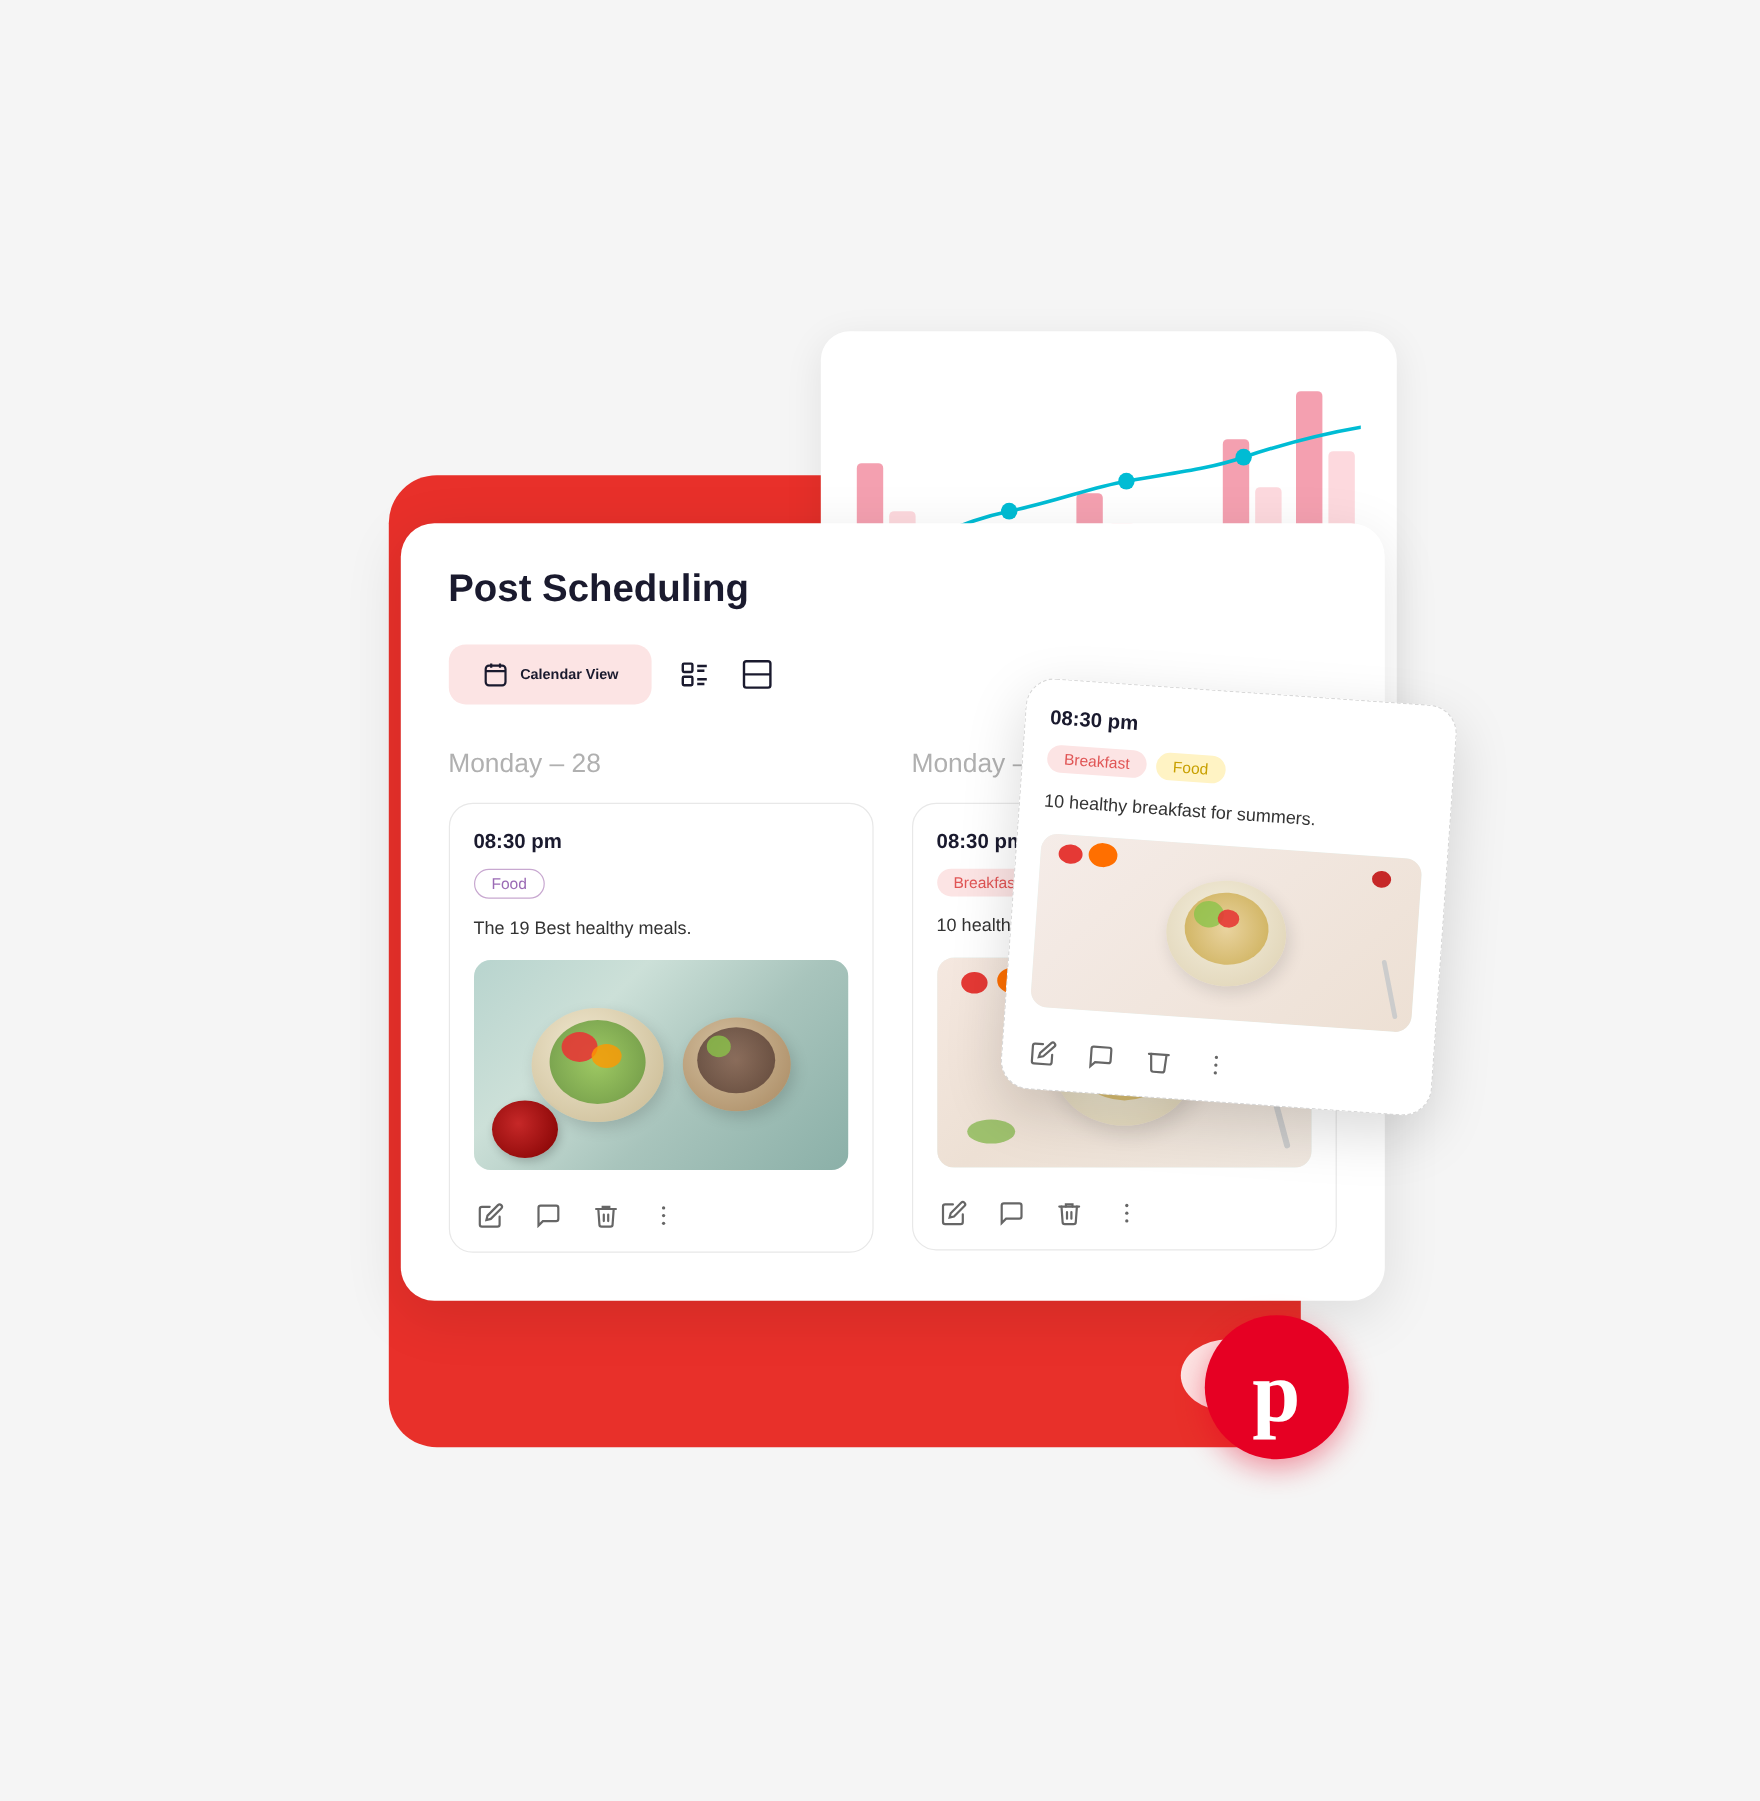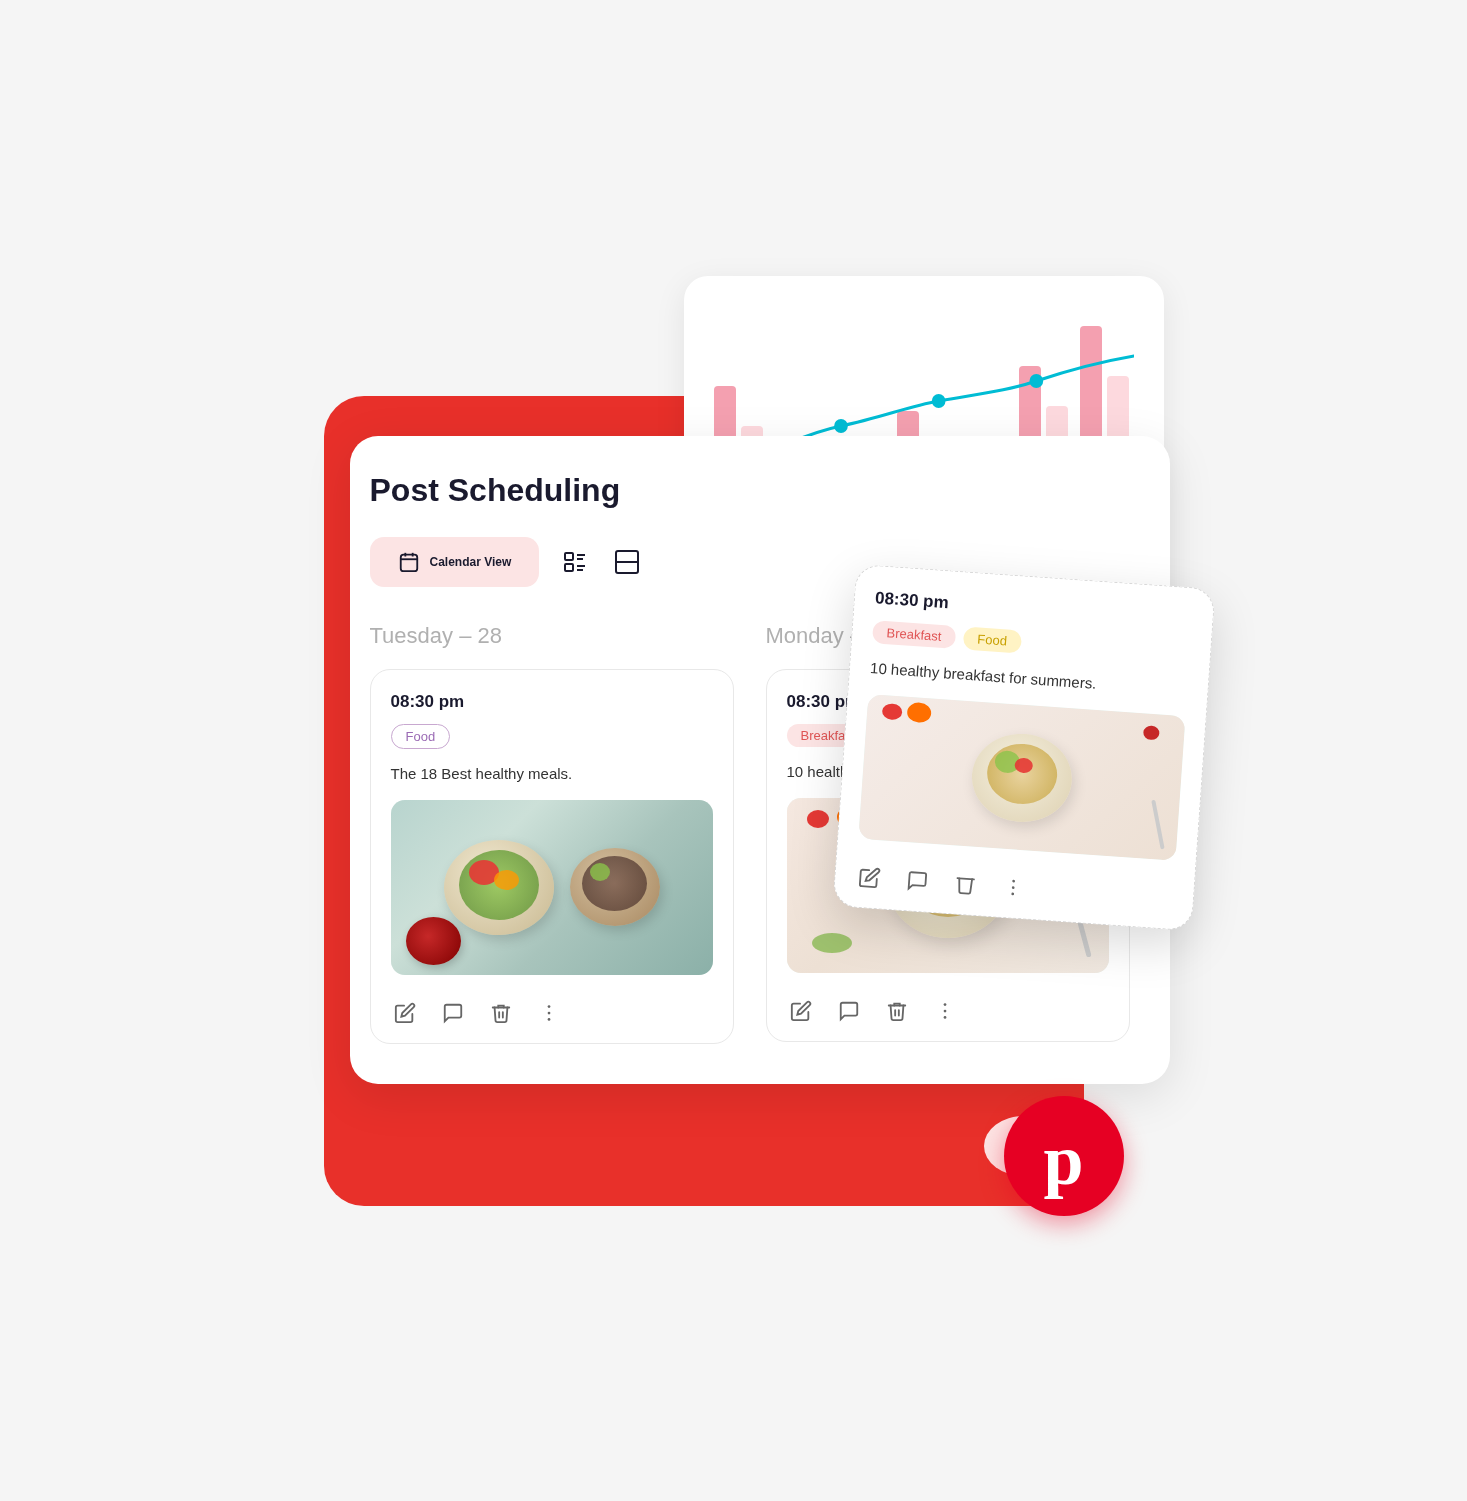--- a/index.html
+++ b/index.html
@@ -73,26 +73,26 @@
       position: absolute;
       top: 0; left: 0;
       width: 100%;
       height: 100%;
     }
 
     
     .main-card {
       position: absolute;
       top: 160px;
-      left: 66px;
+      left: 50px;
       width: 820px;
       background: #fff;
       border-radius: 28px;
       z-index: 2;
-      padding: 36px 40px 40px 20px;
+      padding: 36px 40px 40px 40px;
       box-shadow: 0 12px 48px rgba(0,0,0,0.10);
     }
 
     .page-title {
       font-size: 32px;
       font-weight: 700;
       color: #1a1a2e;
       margin-bottom: 28px;
     }
 
@@ -387,28 +387,28 @@
         <svg width="28" height="28" viewBox="0 0 28 28" fill="none" stroke="#1a1a2e" stroke-width="2">
           <rect x="3" y="3" width="22" height="22" rx="2"></rect>
           <line x1="3" y1="14" x2="25" y2="14"></line>
         </svg>
       </div>
     </div>
 
     <div class="days-row">
 
       <div class="day-column">
-        <div class="day-label">Tuesday – 28</div>
+        <div class="day-label">Monday – 28</div>
 
         <div class="post-card">
           <div class="post-time">08:30 pm</div>
           <div class="tags">
             <span class="tag tag-food-outline">Food</span>
           </div>
-          <div class="post-text">The 18 Best healthy meals.</div>
+          <div class="post-text">The 19 Best healthy meals.</div>
 
           <div class="post-image">
             <div class="food-img-1">
 
               <div style="position:relative;width:100%;height:100%;display:flex;align-items:center;justify-content:center;gap:16px;">
                 <div style="width:110px;height:95px;border-radius:50%;background:radial-gradient(circle at 40% 35%, #f0e8d0, #c8b890);box-shadow:3px 5px 12px rgba(0,0,0,0.15);position:relative;overflow:hidden;">
                   <div style="position:absolute;top:10px;left:15px;width:80px;height:70px;border-radius:50%;background:radial-gradient(circle, #8bc34a, #558b2f);opacity:0.8;"></div>
                   <div style="position:absolute;top:20px;left:25px;width:30px;height:25px;border-radius:50%;background:#e53935;opacity:0.9;"></div>
                   <div style="position:absolute;top:30px;left:50px;width:25px;height:20px;border-radius:50%;background:#ff9800;opacity:0.8;"></div>
                 </div>

